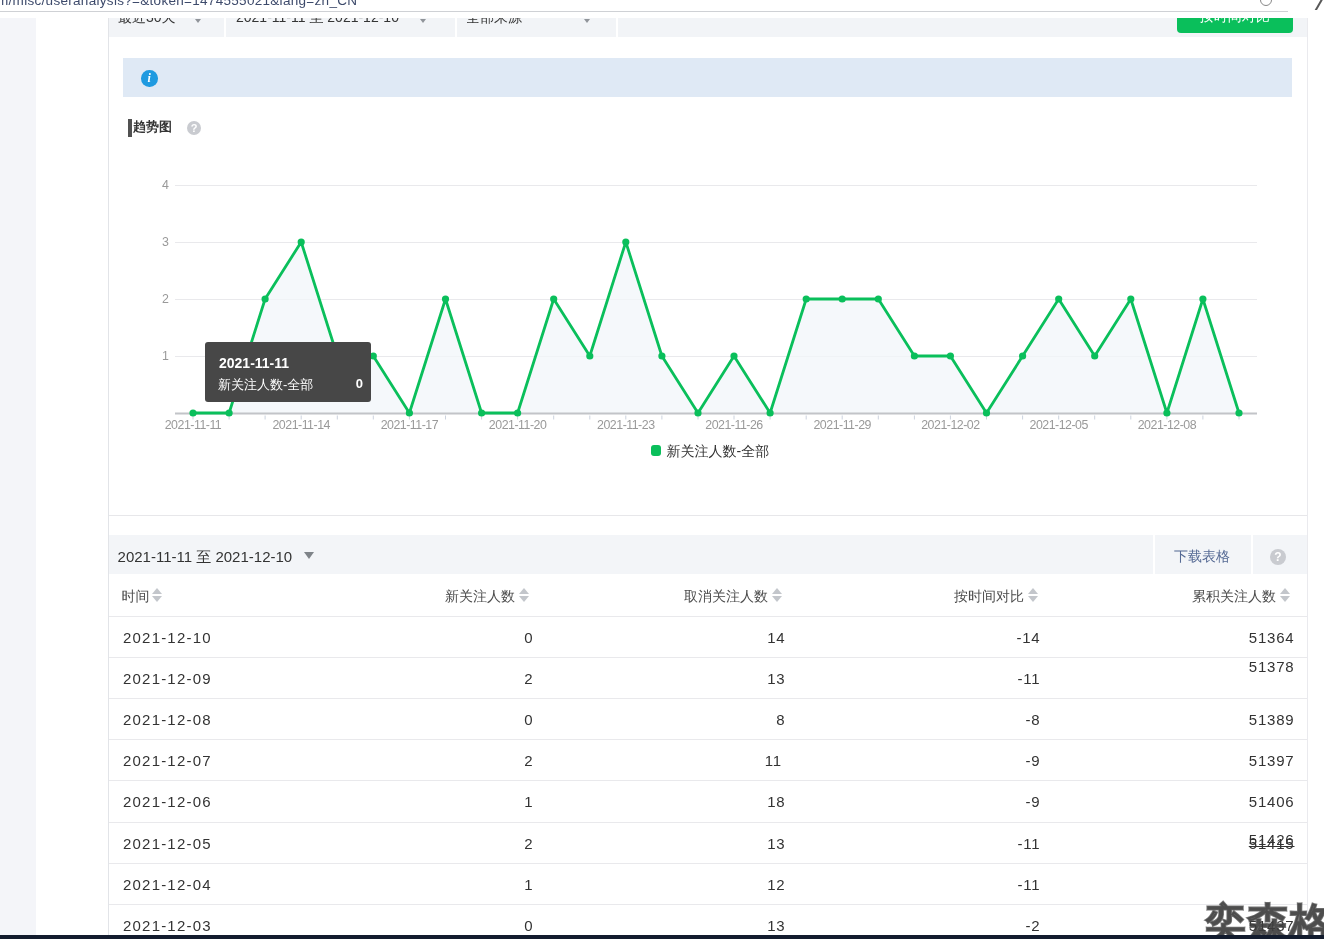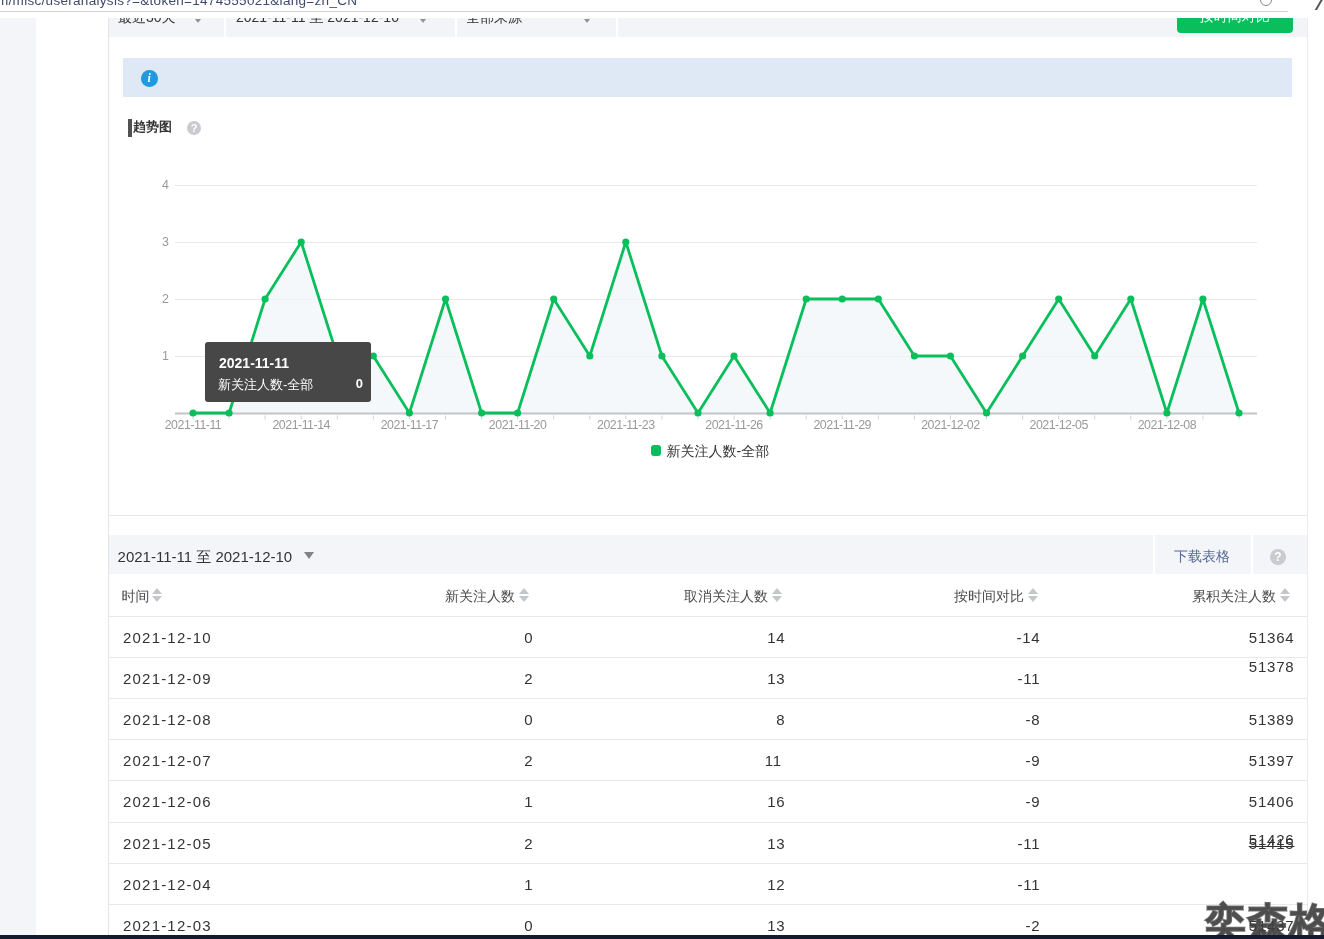--- a/index.html
+++ b/index.html
@@ -270,21 +270,21 @@
         <div class="td ralign" style="left:1144.5px; width:150px; top:711.0px;">51389</div>
         <div class="rowline" style="top:739.1px;"></div>
         <div class="td" style="left:123px; top:752.2px; letter-spacing:1.2px;">2021-12-07</div>
         <div class="td ralign" style="left:383.5px; width:150px; top:752.2px;">2</div>
         <div class="td ralign" style="left:632px; width:150px; top:752.2px;">11</div>
         <div class="td ralign" style="left:890.5px; width:150px; top:752.2px;">-9</div>
         <div class="td ralign" style="left:1144.5px; width:150px; top:752.2px;">51397</div>
         <div class="rowline" style="top:780.3px;"></div>
         <div class="td" style="left:123px; top:793.4px; letter-spacing:1.2px;">2021-12-06</div>
         <div class="td ralign" style="left:383.5px; width:150px; top:793.4px;">1</div>
-        <div class="td ralign" style="left:635.5px; width:150px; top:793.4px;">16</div>
+        <div class="td ralign" style="left:635.5px; width:150px; top:793.4px;">18</div>
         <div class="td ralign" style="left:890.5px; width:150px; top:793.4px;">-9</div>
         <div class="td ralign" style="left:1144.5px; width:150px; top:793.4px;">51406</div>
         <div class="rowline" style="top:821.5px;"></div>
         <div class="td" style="left:123px; top:834.6px; letter-spacing:1.2px;">2021-12-05</div>
         <div class="td ralign" style="left:383.5px; width:150px; top:834.6px;">2</div>
         <div class="td ralign" style="left:635.5px; width:150px; top:834.6px;">13</div>
         <div class="td ralign" style="left:890.5px; width:150px; top:834.6px;">-11</div>
         <div class="td ralign" style="left:1144.5px; width:150px; top:834.6px;">51415</div>
         <div class="rowline" style="top:862.7px;"></div>
         <div class="td" style="left:123px; top:875.8px; letter-spacing:1.2px;">2021-12-04</div>

